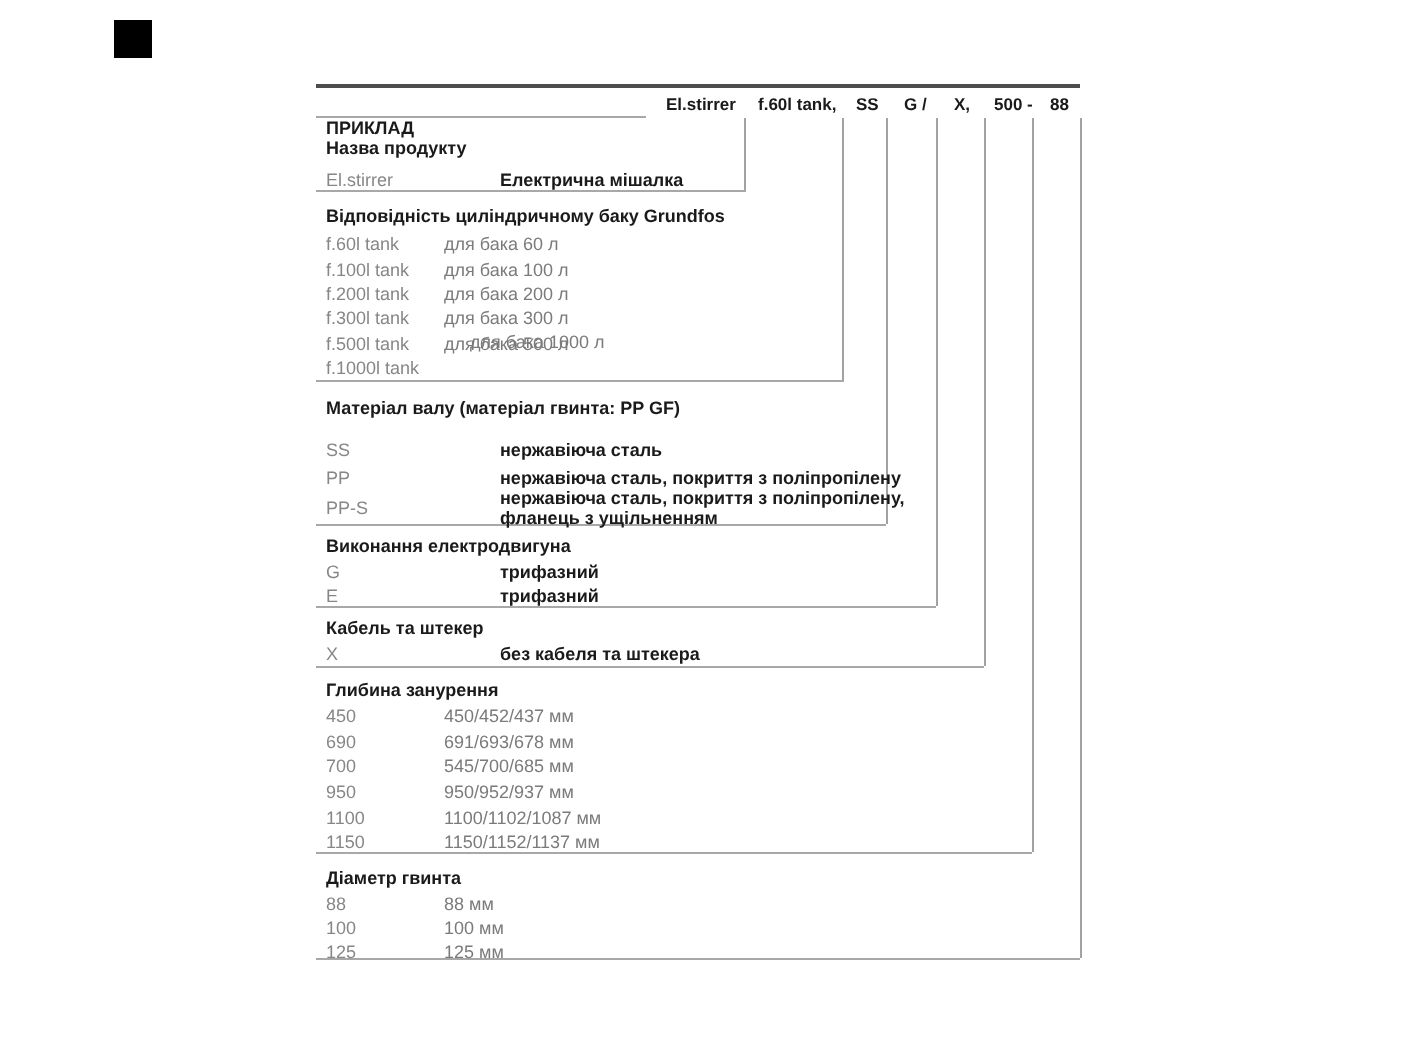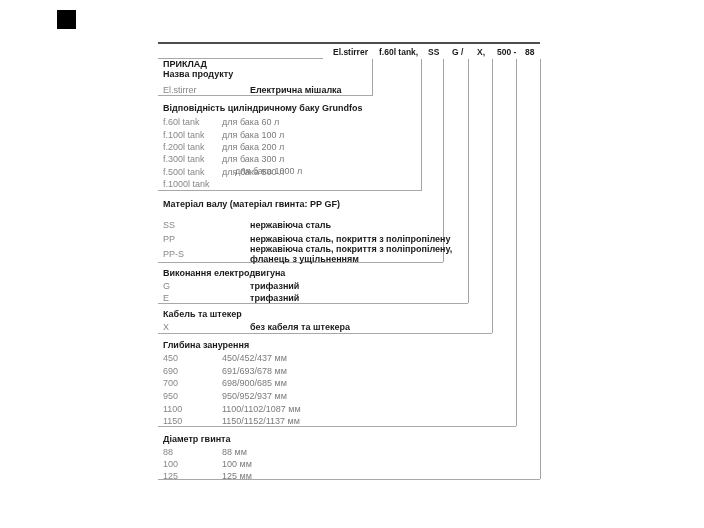--- a/index.html
+++ b/index.html
@@ -120,21 +120,21 @@
     <div>
       <span class="t code" style="left:163px;top:353px;">450</span>
       <span class="t dg" style="left:222px;top:353px;">450/452/437 мм</span>
     </div>
     <div>
       <span class="t code" style="left:163px;top:366px;">690</span>
       <span class="t dg" style="left:222px;top:366px;">691/693/678 мм</span>
     </div>
     <div>
       <span class="t code" style="left:163px;top:378px;">700</span>
-      <span class="t dg" style="left:222px;top:378px;">698/900/685 мм</span>
+      <span class="t dg" style="left:222px;top:378px;">545/700/685 мм</span>
     </div>
     <div>
       <span class="t code" style="left:163px;top:391px;">950</span>
       <span class="t dg" style="left:222px;top:391px;">950/952/937 мм</span>
     </div>
     <div>
       <span class="t code" style="left:163px;top:404px;">1100</span>
       <span class="t dg" style="left:222px;top:404px;">1100/1102/1087 мм</span>
     </div>
     <div>

